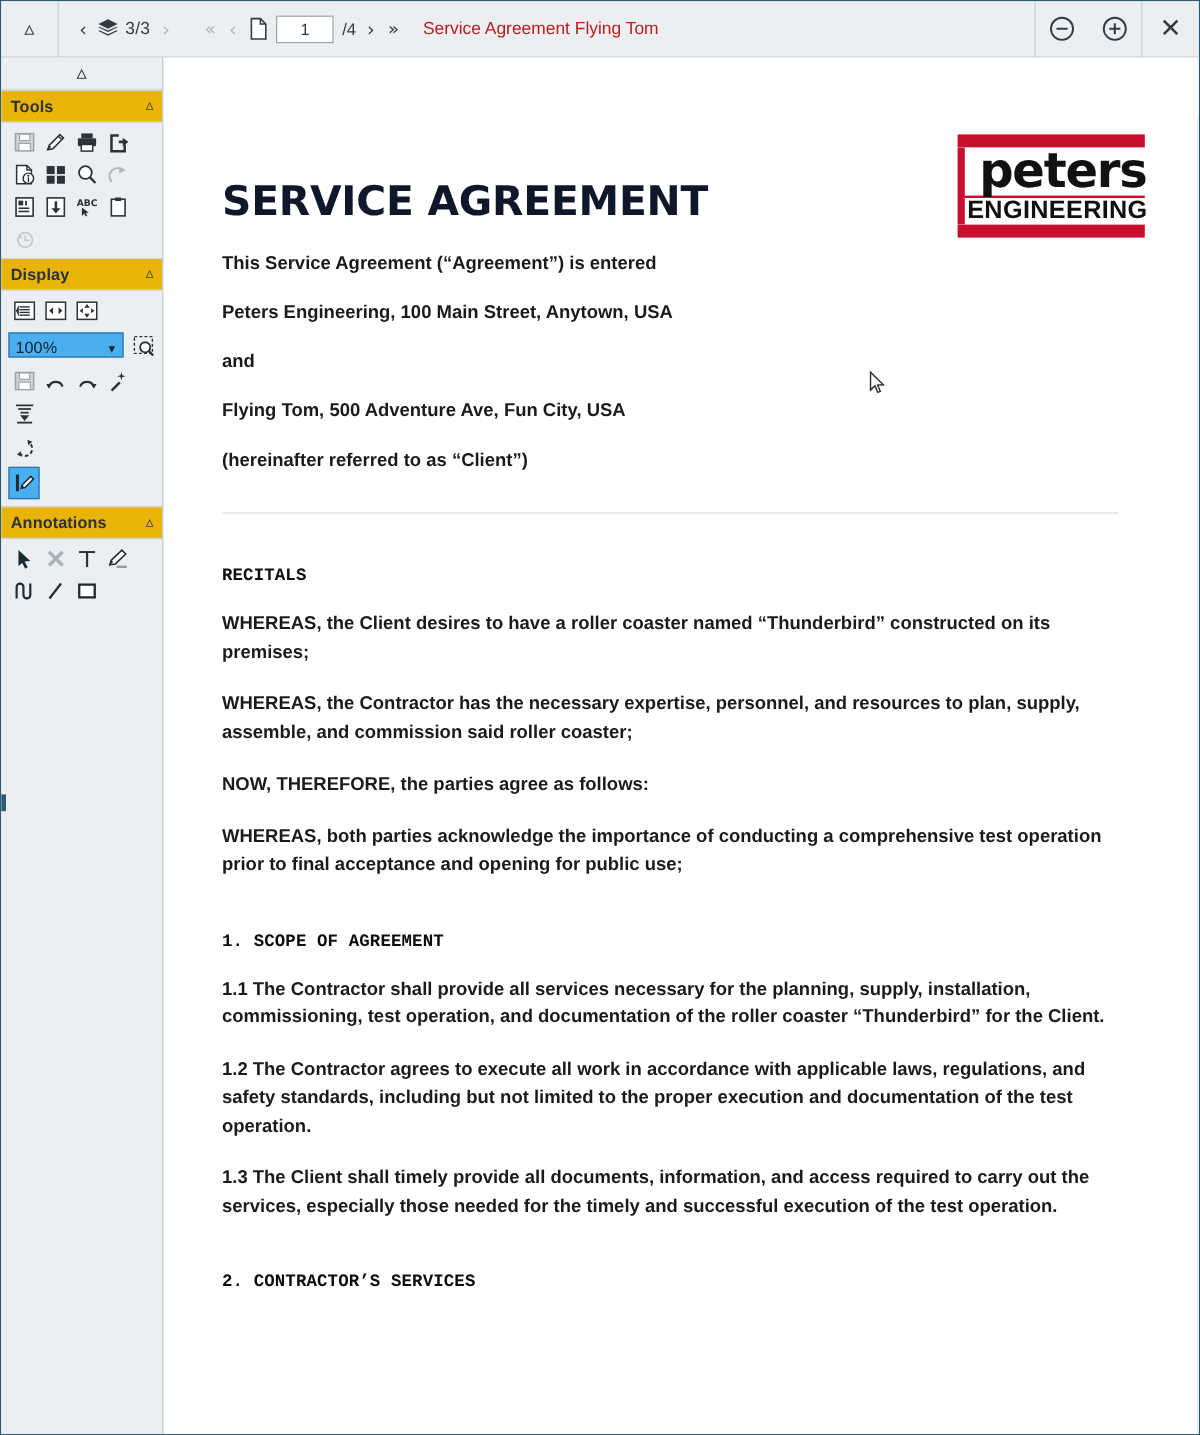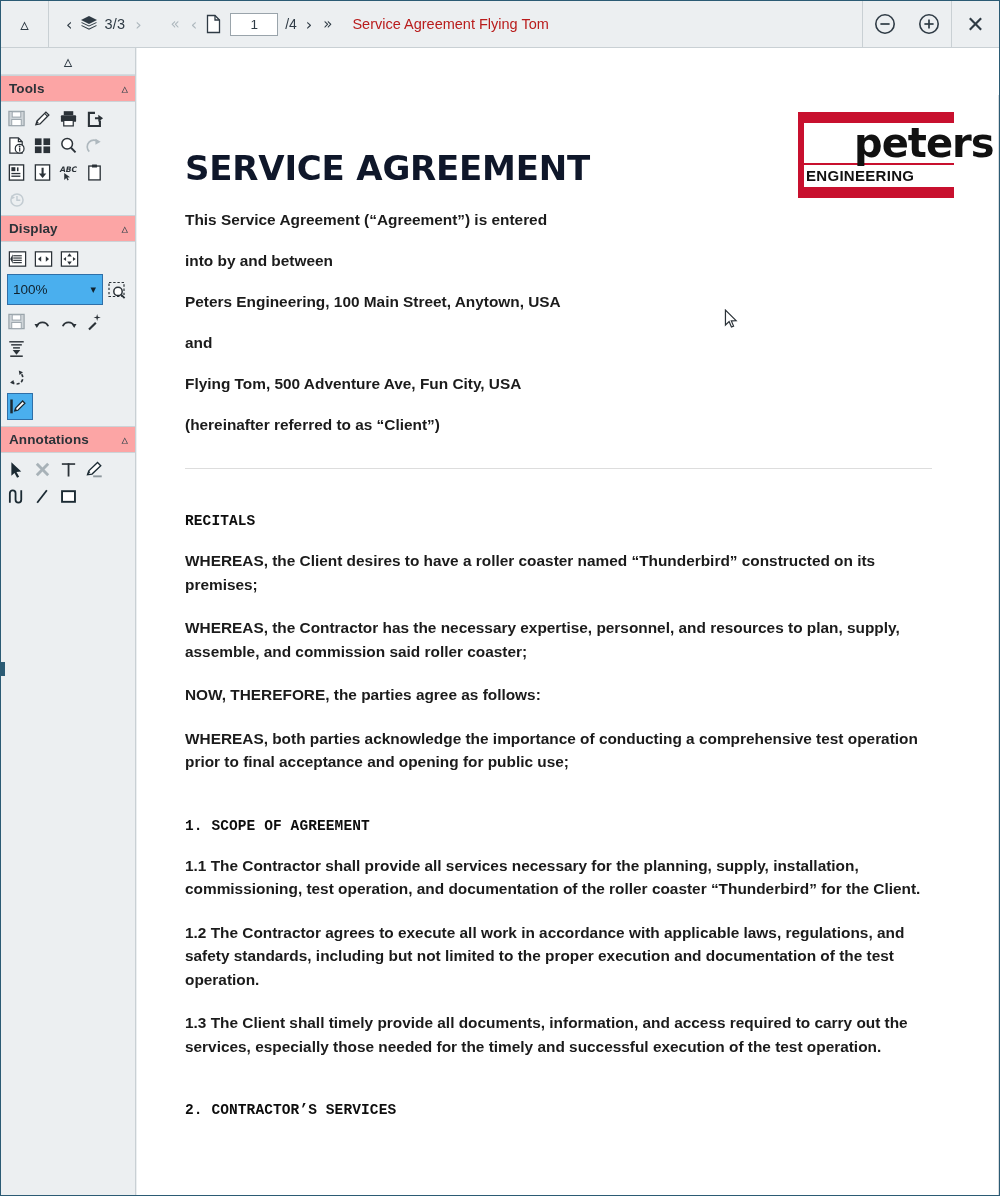--- a/index.html
+++ b/index.html
@@ -36,45 +36,45 @@
   .circ-btn{width:44px;display:flex;align-items:center;justify-content:center;cursor:pointer;}
   .close-btn{width:47px;display:flex;align-items:center;justify-content:center;cursor:pointer;
              font-size:22px;color:#2f3b45;font-family:"DejaVu Sans",sans-serif;}
 
   
   .leftpanel{position:absolute;left:0;top:47px;width:135px;height:1147px;
              background:#eceff1;border-right:1px solid #c9d0d4;box-sizing:border-box;}
   .panel-collapse{height:26px;display:flex;align-items:center;justify-content:center;
                   border-bottom:1px solid #d5dbdf;cursor:pointer;}
   .sec-head{height:25px;display:flex;align-items:center;padding:0 7px 0 8px;
-            background:#fca5a5;border-top:1px solid #ccd3d7;border-bottom:1px solid #ccd3d7;}
+            background:#eab308;border-top:1px solid #ccd3d7;border-bottom:1px solid #ccd3d7;}
   .sec-title{font-size:13.5px;font-weight:bold;color:#2b3238;flex:1;letter-spacing:.1px;}
   .sec-chev{font-size:13px;color:#3a464e;cursor:pointer;font-family:"DejaVu Sans",sans-serif;}
   .iconrow{display:flex;flex-wrap:wrap;padding:3px 2px 2px 6px;}
-  .ic{width:26px;height:27px;display:flex;align-items:center;cursor:pointer;font-style:italic;}
+  .ic{width:26px;height:27px;display:flex;align-items:center;justify-content:center;cursor:pointer;}
   .ic svg{display:block;}
   .zoomrow{display:flex;align-items:center;padding:2px 2px 3px 6px;}
-  .zoomsel{width:96px;height:31px;background:#4aafee;border:1px solid #2f6fa8;
-           display:flex;align-items:center;box-sizing:border-box;cursor:pointer;}
+  .zoomsel{width:96px;height:21px;background:#4aafee;border:1px solid #2f6fa8;
+           display:flex;align-items:flex-end;box-sizing:border-box;cursor:pointer;}
   .zoomsel .zl{flex:1;font-size:13.5px;color:#10222e;padding-left:5px;}
   .zoomsel .zc{font-size:11px;color:#10222e;padding-right:6px;font-family:"DejaVu Sans",sans-serif;}
   .hl{background:#4aafee;border:1px solid #2f6fa8;}
 
   
   .docarea{position:absolute;left:136px;top:47px;width:862px;height:1147px;
            background:#ffffff;overflow:hidden;}
   .page{position:absolute;left:0;top:0;width:843px;padding:0;}
   .pg-inner{padding:48px 48px 0 48px;}
   .logo{position:absolute;right:26px;top:64px;width:156px;}
   .logo-top{height:11px;background:#c8102e;}
   .logo-mid{position:relative;background:#ffffff;}
   .logo-word{font-family:"DejaVu Sans",sans-serif;font-weight:bold;font-size:40px;
-             color:#111;letter-spacing:-1px;line-height:40px;padding-left:18px;margin-left:38px;}
+             color:#111;letter-spacing:-1px;line-height:40px;padding-left:18px;}
   .logo-rule{height:2px;background:#c8102e;margin-left:6px;}
-  .logo-eng{font-family:"Liberation Sans",sans-serif;font-weight:bold;font-size:15px;
+  .logo-eng{font-family:"Liberation Sans",sans-serif;font-weight:bold;font-size:21px;
             color:#111;letter-spacing:.3px;line-height:22px;padding-left:8px;}
   .logo-bot{height:11px;background:#c8102e;}
   .logo-bar{position:absolute;left:0;top:0;width:6px;bottom:0;background:#c8102e;}
 
   h1.doc-h1{font-family:"DejaVu Sans",sans-serif;font-weight:bold;font-size:34px;
             color:#0f172a;margin:52px 0 0 0;letter-spacing:-.2px;}
   p.doc-p{font-size:15.4px;color:#1b1b1b;line-height:19px;margin:22px 0 0 0;font-weight:bold;}
   p.doc-p.b{font-weight:bold;}
   p.doc-p.flow{line-height:23.5px;margin:20px 0 0 0;}
   hr.doc-hr{border:none;border-top:1px solid #dddddd;margin:34px 0 0 0;}
@@ -422,21 +422,20 @@
             <div class="logo-word">peters</div>
             <div class="logo-rule"></div>
             <div class="logo-eng">ENGINEERING</div>
           </div>
           <div class="logo-bot"></div>
         </div>
 
         <h1 class="doc-h1">SERVICE AGREEMENT</h1>
 
         <p class="doc-p">This Service Agreement (“Agreement”) is entered</p>
-        <p class="doc-p">into by and between</p>
         <p class="doc-p b">Peters Engineering, 100 Main Street, Anytown, USA</p>
         <p class="doc-p">and</p>
         <p class="doc-p b">Flying Tom, 500 Adventure Ave, Fun City, USA</p>
         <p class="doc-p">(hereinafter referred to as “Client”)</p>
 
         <hr class="doc-hr">
 
         <h2 class="doc-h2">RECITALS</h2>
         <p class="doc-p flow">WHEREAS, the Client desires to have a roller coaster named “Thunderbird” constructed on its premises;</p>
         <p class="doc-p flow">WHEREAS, the Contractor has the necessary expertise, personnel, and resources to plan, supply, assemble, and commission said roller coaster;</p>

